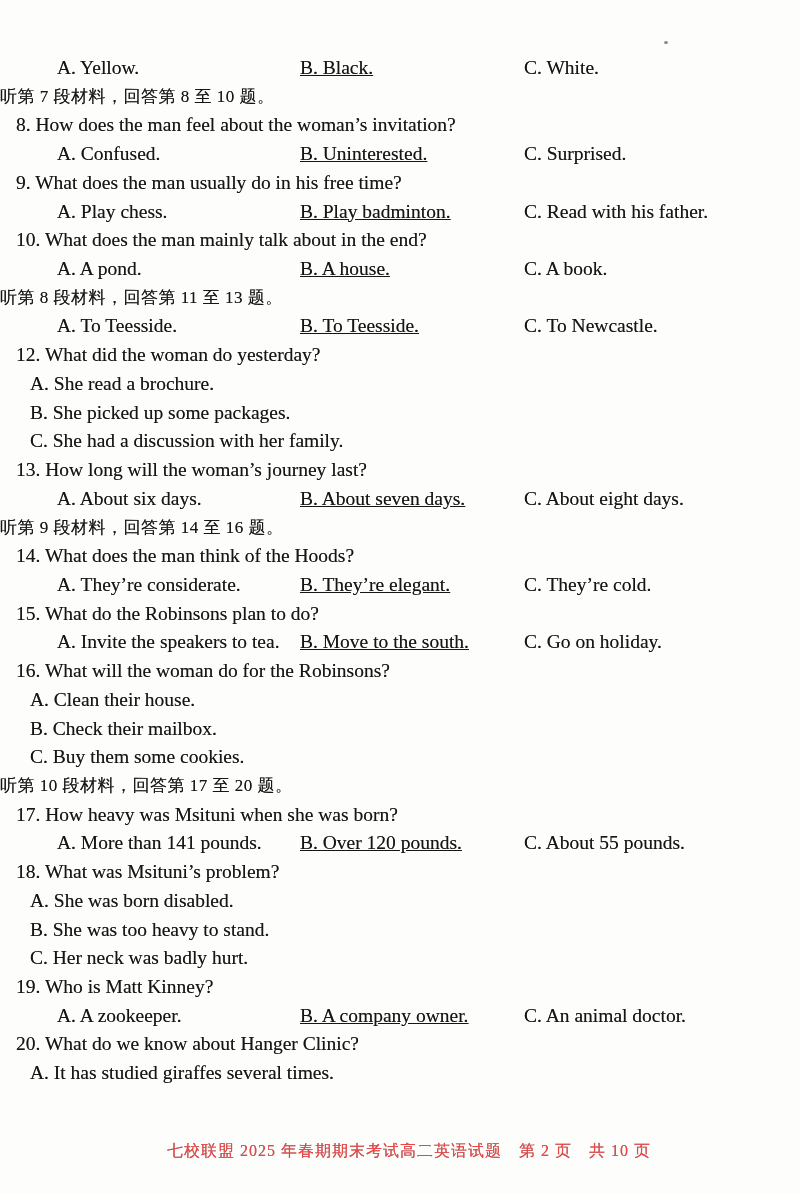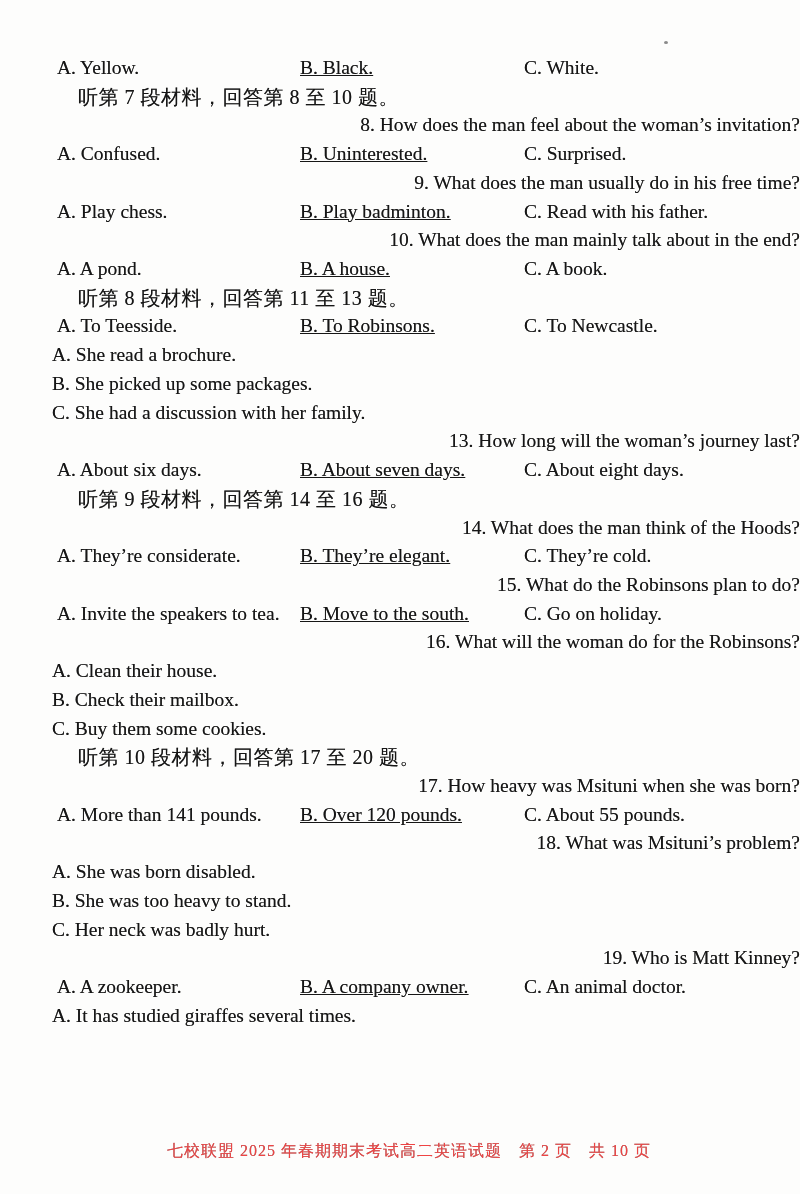--- a/index.html
+++ b/index.html
@@ -24,25 +24,24 @@
     right: 0;
   }
   .line {
     position: relative;
     height: 28.73px;
     line-height: 28.73px;
     font-size: 19.5px;
     white-space: nowrap;
     text-shadow: 0 0 0.5px rgba(10,10,10,0.55);
   }
-  .line.question { padding-left: 44px; text-align: right; }
-  .line.option   { padding-left: 52px; }
+  .line.question { padding-left: 16px; }
+  .line.option   { padding-left: 30px; }
   .line.instruction {
-    padding-left: 78px;
-    font-size: 20px;
+    font-size: 17px;
     letter-spacing: 0.5px;
   }
   .line.options3 .opt { position: absolute; top: 0; }
   .opt-a { left: 57px; }
   .opt-b { left: 300px; text-decoration: underline; }
   .opt-c { left: 524px; font-family: Liberation Serif, serif; }
   .footer {
     position: absolute;
     top: 1141px;
     left: 9px;
@@ -89,23 +88,24 @@
       </div>
       <div class="line question">10. What does the man mainly talk about in the end?</div>
       <div class="line options3">
         <span class="opt opt-a">A. A pond.</span>
         <span class="opt opt-b">B. A house.</span>
         <span class="opt opt-c">C. A book.</span>
       </div>
       <div class="line instruction">听第 8 段材料，回答第 11 至 13 题。</div>
       <div class="line options3">
         <span class="opt opt-a">A. To Teesside.</span>
-        <span class="opt opt-b">B. To Robinsons.</span>
+        <span class="opt opt-b">B. To Teesside.</span>
         <span class="opt opt-c">C. To Newcastle.</span>
       </div>
+      <div class="line question">12. What did the woman do yesterday?</div>
       <div class="line option">A. She read a brochure.</div>
       <div class="line option">B. She picked up some packages.</div>
       <div class="line option">C. She had a discussion with her family.</div>
       <div class="line question">13. How long will the woman’s journey last?</div>
       <div class="line options3">
         <span class="opt opt-a">A. About six days.</span>
         <span class="opt opt-b">B. About seven days.</span>
         <span class="opt opt-c">C. About eight days.</span>
       </div>
       <div class="line instruction">听第 9 段材料，回答第 14 至 16 题。</div>
@@ -135,16 +135,17 @@
       <div class="line question">18. What was Msituni’s problem?</div>
       <div class="line option">A. She was born disabled.</div>
       <div class="line option">B. She was too heavy to stand.</div>
       <div class="line option">C. Her neck was badly hurt.</div>
       <div class="line question">19. Who is Matt Kinney?</div>
       <div class="line options3">
         <span class="opt opt-a">A. A zookeeper.</span>
         <span class="opt opt-b">B. A company owner.</span>
         <span class="opt opt-c">C. An animal doctor.</span>
       </div>
+      <div class="line question">20. What do we know about Hanger Clinic?</div>
       <div class="line option">A. It has studied giraffes several times.</div>
     </div>
   <div class="footer">七校联盟 2025 年春期期末考试高二英语试题　第 2 页　共 10 页</div>
 </div>
 
 </body></html>

